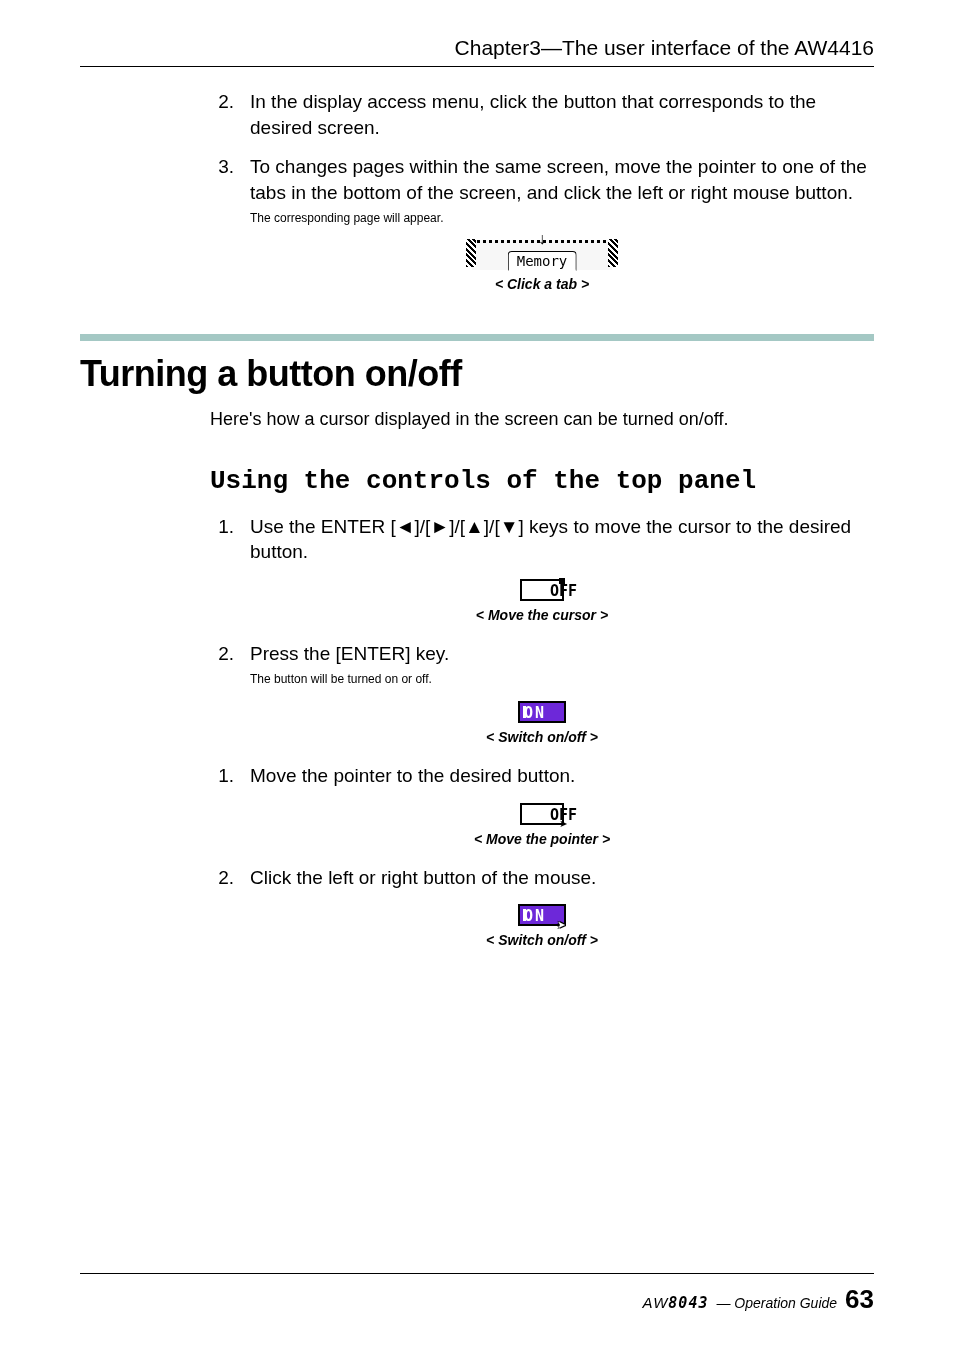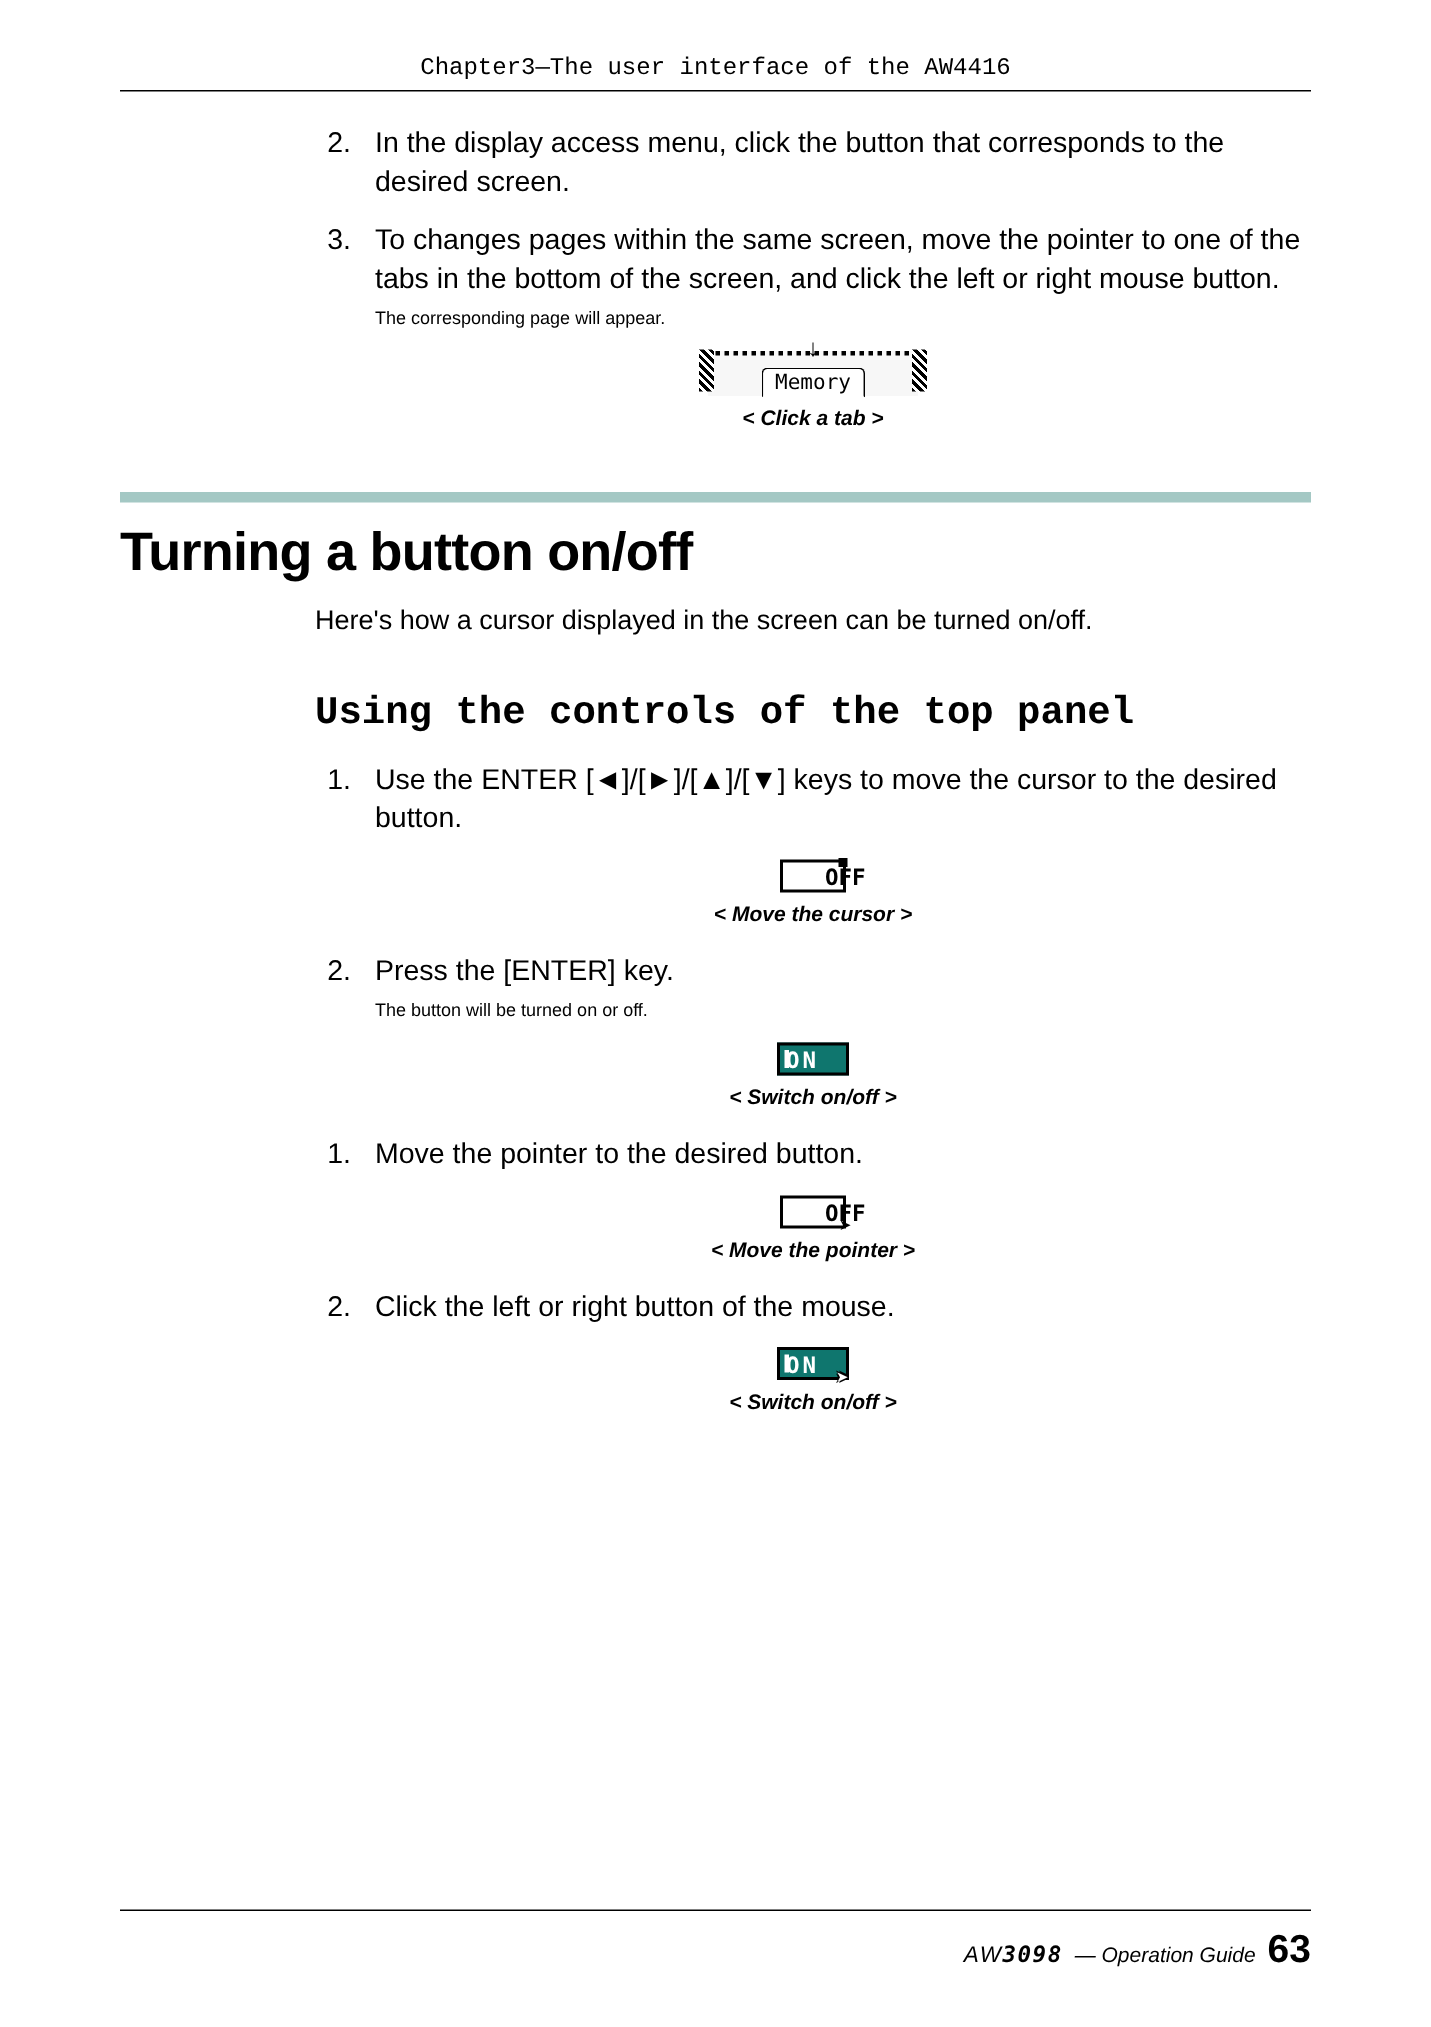--- a/index.html
+++ b/index.html
@@ -12,24 +12,23 @@
     color: #000;
   }
   .page {
     width: 954px;
     height: 1351px;
     padding: 36px 80px 36px 80px;
     display: flex;
     flex-direction: column;
   }
   .chapter-header {
-    text-align: center;
-    font-size: 16px;
+    text-align: right;
+    font-size: 21px;
     margin-bottom: 6px;
-    font-family: Liberation Mono, monospace;
   }
   .top-rule {
     border: none;
     border-top: 1.5px solid #000;
     margin-bottom: 22px;
   }
   .content {
     margin-left: 130px;
   }
   ol.body-list {
@@ -144,21 +143,21 @@
     width: 44px; height: 22px;
     position: relative;
   }
   .off-box .corner {
     position: absolute;
     right: -3px; top: -3px;
     width: 6px; height: 6px;
     background: #000;
   }
   .on-box {
-    background: #0f766e;
+    background: #6d28d9;
     color: #fff;
     width: 48px; height: 22px;
     padding-left: 4px;
     text-align: left;
     letter-spacing: 2px;
     position: relative;
   }
   .on-box::before {
     content: "";
     position: absolute;
@@ -309,19 +308,19 @@
       <span class="on-box" style="position:relative;">
         <span>ON</span>
         <span class="pointer-cursor" style="right:-4px; bottom:-8px; color:#fff; text-shadow:1px 1px 0 #000,-1px -1px 0 #000,1px -1px 0 #000,-1px 1px 0 #000;">➤</span>
       </span>
       <div class="cap">&lt; Switch on/off &gt;</div>
     </div>
   </div>
 
   <div class="footer">
     <span class="product-logo">
-      <span>AW</span><span class="code">3098</span>
+      <span>AW</span><span class="code">8043</span>
     </span>
     <span class="op-guide"> — Operation Guide</span>
     <span class="page-no">63</span>
   </div>
 
 </div>
 
 </body></html>

